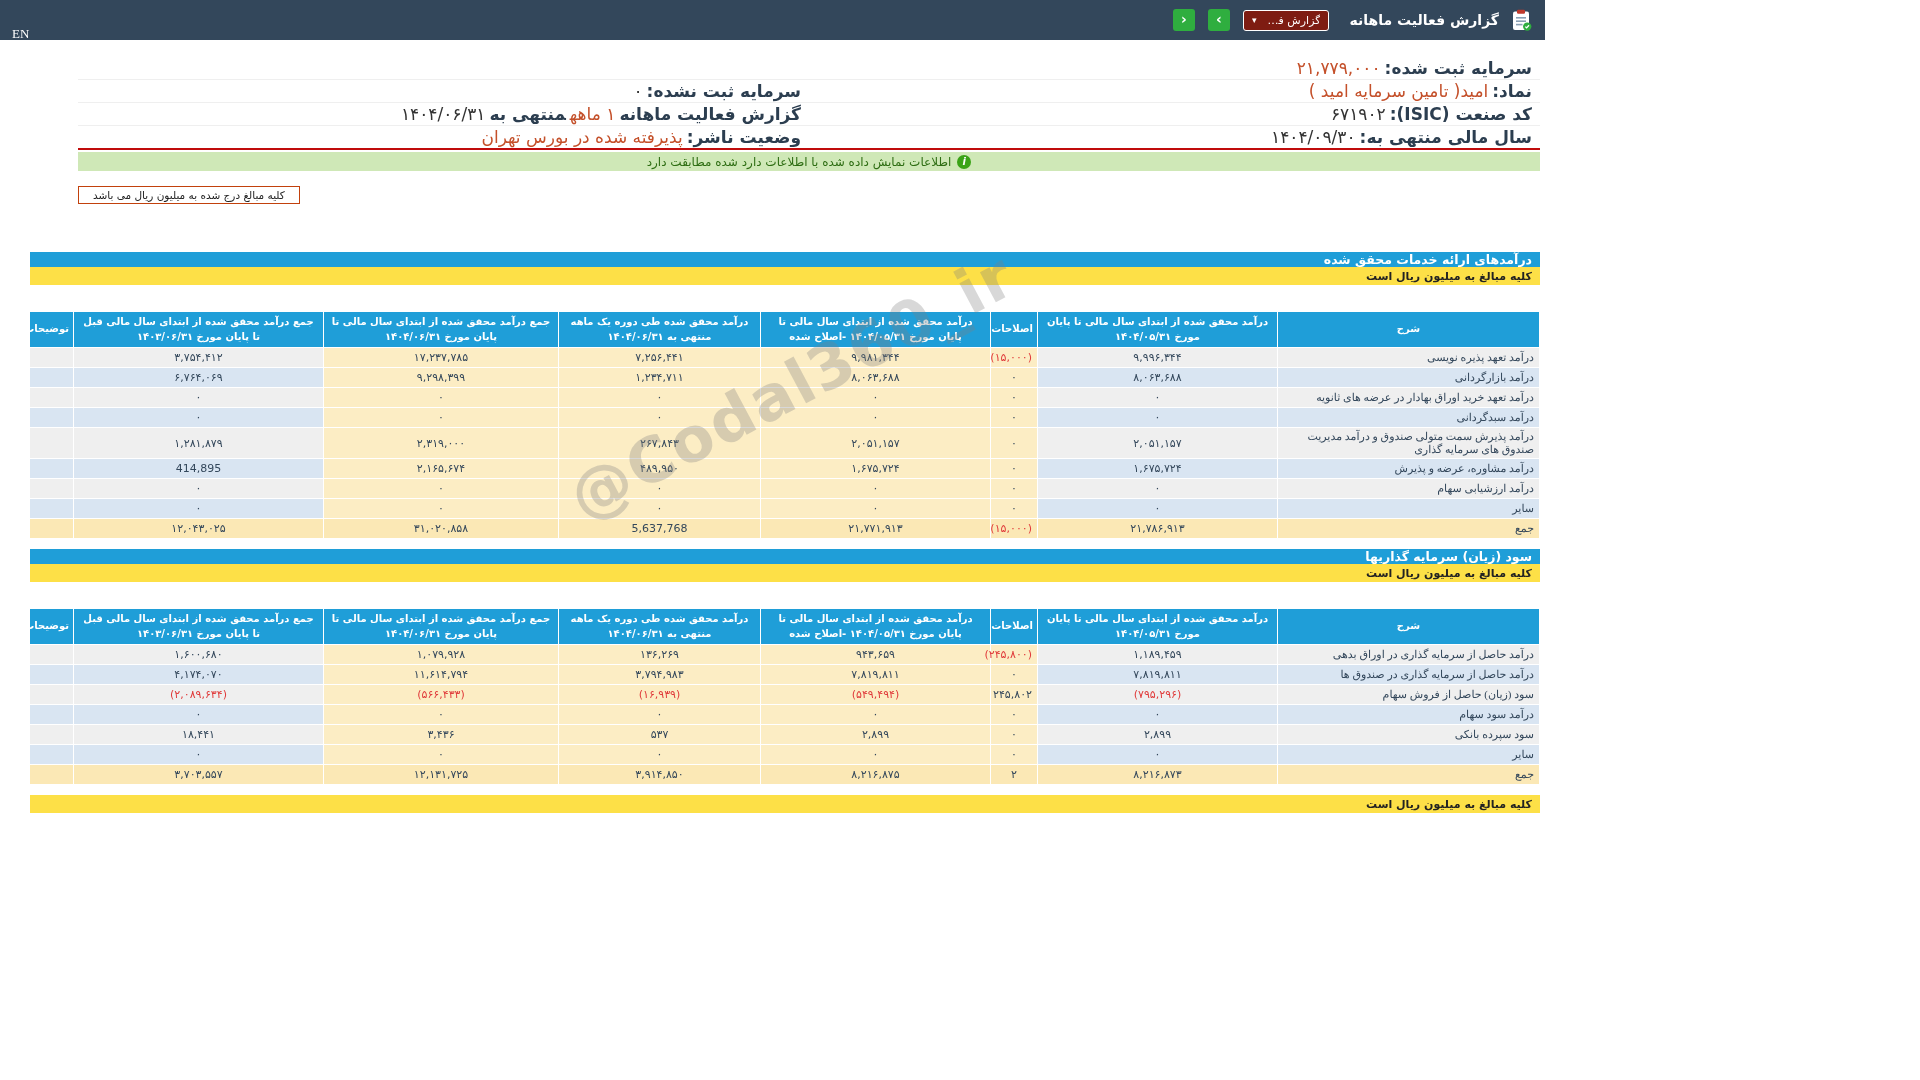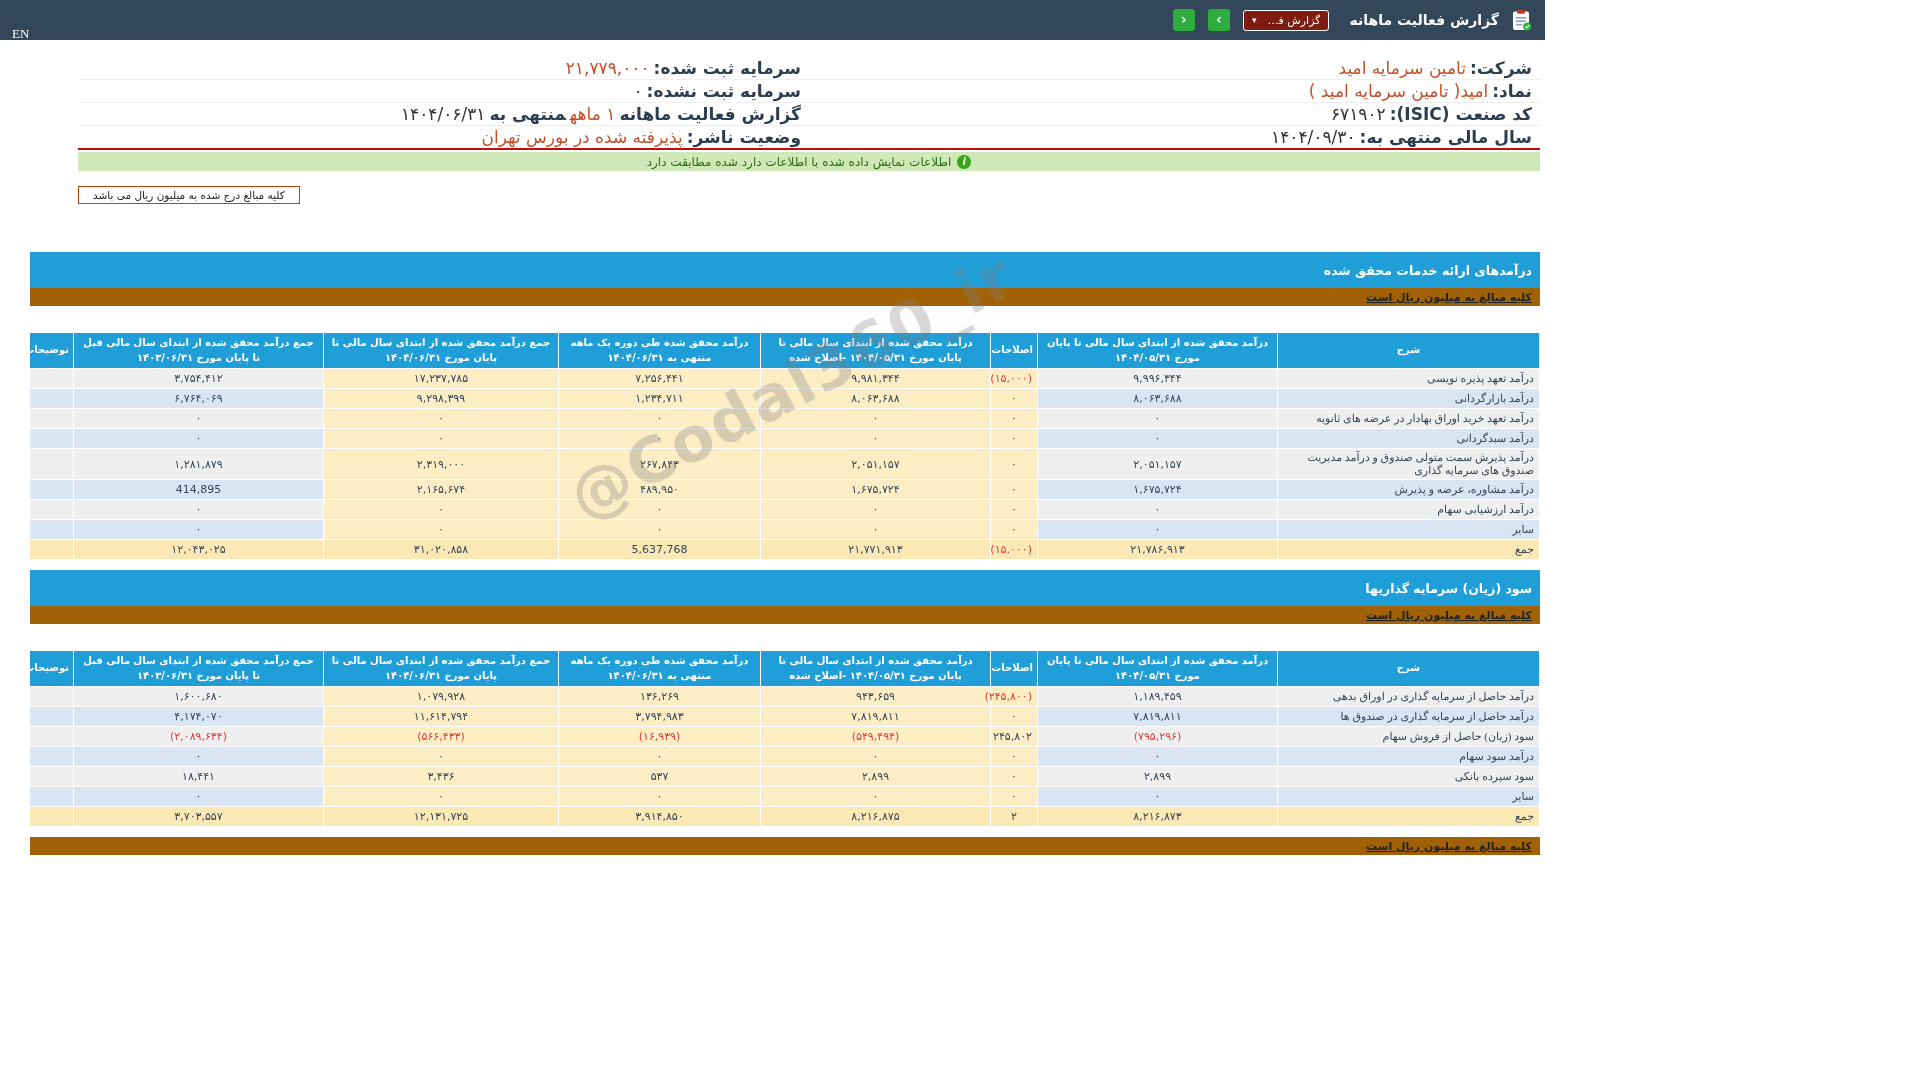--- a/index.html
+++ b/index.html
@@ -37,24 +37,24 @@
     align-items:center; justify-content:center; gap:6px; font-size:12px; }
   .info-icon { width:14px; height:14px; border-radius:50%; background:#3aa317; color:#fff; font-size:10px;
     font-weight:bold; font-style:italic; display:flex; align-items:center; justify-content:center; flex:0 0 14px; }
 
   .amounts-note { margin:15px auto 0 0; width:fit-content; border:1px solid #c2410c; padding:2px 14px;
     font-size:10.5px; color:#222; background:#fff; }
 
   
   .main { margin:48px 5px 0 30px; position:relative; z-index:1; }
   .report-section { margin-bottom:10px; }
-  .section-bar { height:36px; background:#1f9ed8; color:#fff; font-weight:bold; font-size:12.5px;
+  .section-bar { height:15px; background:#1f9ed8; color:#fff; font-weight:bold; font-size:12.5px;
     display:flex; align-items:center; padding:0 8px; }
   .units-row { height:18px; display:flex; align-items:center; font-size:11px; font-weight:bold;
-    color:#222; padding:0 8px; background:#a16207;text-decoration:underline; }
+    color:#222; padding:0 8px; background:#fde047; }
   .data-table { margin-top:26px; border-collapse:collapse; table-layout:fixed; width:1510px; }
   .data-table th { background:#1f9ed8; color:#fff; font-size:10px; font-weight:bold; padding:3px 4px;
     border:1px solid #fff; text-align:center; line-height:1.45; overflow:hidden; }
   .data-table td { border:1px solid #fff; font-size:11px; padding:2px 5px; height:20px;
     text-align:center; color:#33475b; }
   .data-table td.label-cell { text-align:right;font-family:Liberation Serif, serif; }
   .row-a td { background:#efefef; }
   .row-b td { background:#d9e5f2; }
   .data-table td.cream { background:#fcedc4; }
   .total-row td { background:#fbe8b5; }
@@ -88,21 +88,20 @@
     </button>
     <button class="nav-btn">›</button>
     <button class="nav-btn">‹</button>
     <div class="spacer"></div>
     <a class="lang">EN</a>
   </header>
 
   <section class="info-wrap">
     <div class="info-panel" id="info-panel">
         <div class="info-row">
-          <div class="info-cell"><span class="seg seg-label">شرکت:</span><span class="seg seg-red">تامین سرمایه امید</span></div>
           <div class="info-cell"><span class="seg seg-label">سرمایه ثبت شده:</span><span class="seg seg-red">۲۱,۷۷۹,۰۰۰</span></div>
         </div>
         <div class="info-row">
           <div class="info-cell"><span class="seg seg-label">نماد:</span><span class="seg seg-red">امید( تامین سرمایه امید )</span></div>
           <div class="info-cell"><span class="seg seg-label">سرمایه ثبت نشده:</span><span class="seg seg-dark">۰</span></div>
         </div>
         <div class="info-row">
           <div class="info-cell"><span class="seg seg-label">کد صنعت (ISIC):</span><span class="seg seg-dark">۶۷۱۹۰۲</span></div>
           <div class="info-cell"><span class="seg seg-label">گزارش فعالیت ماهانه</span><span class="seg seg-red">۱ ماهه</span><span class="seg seg-label">منتهی به</span><span class="seg seg-dark">۱۴۰۴/۰۶/۳۱</span></div>
         </div>

